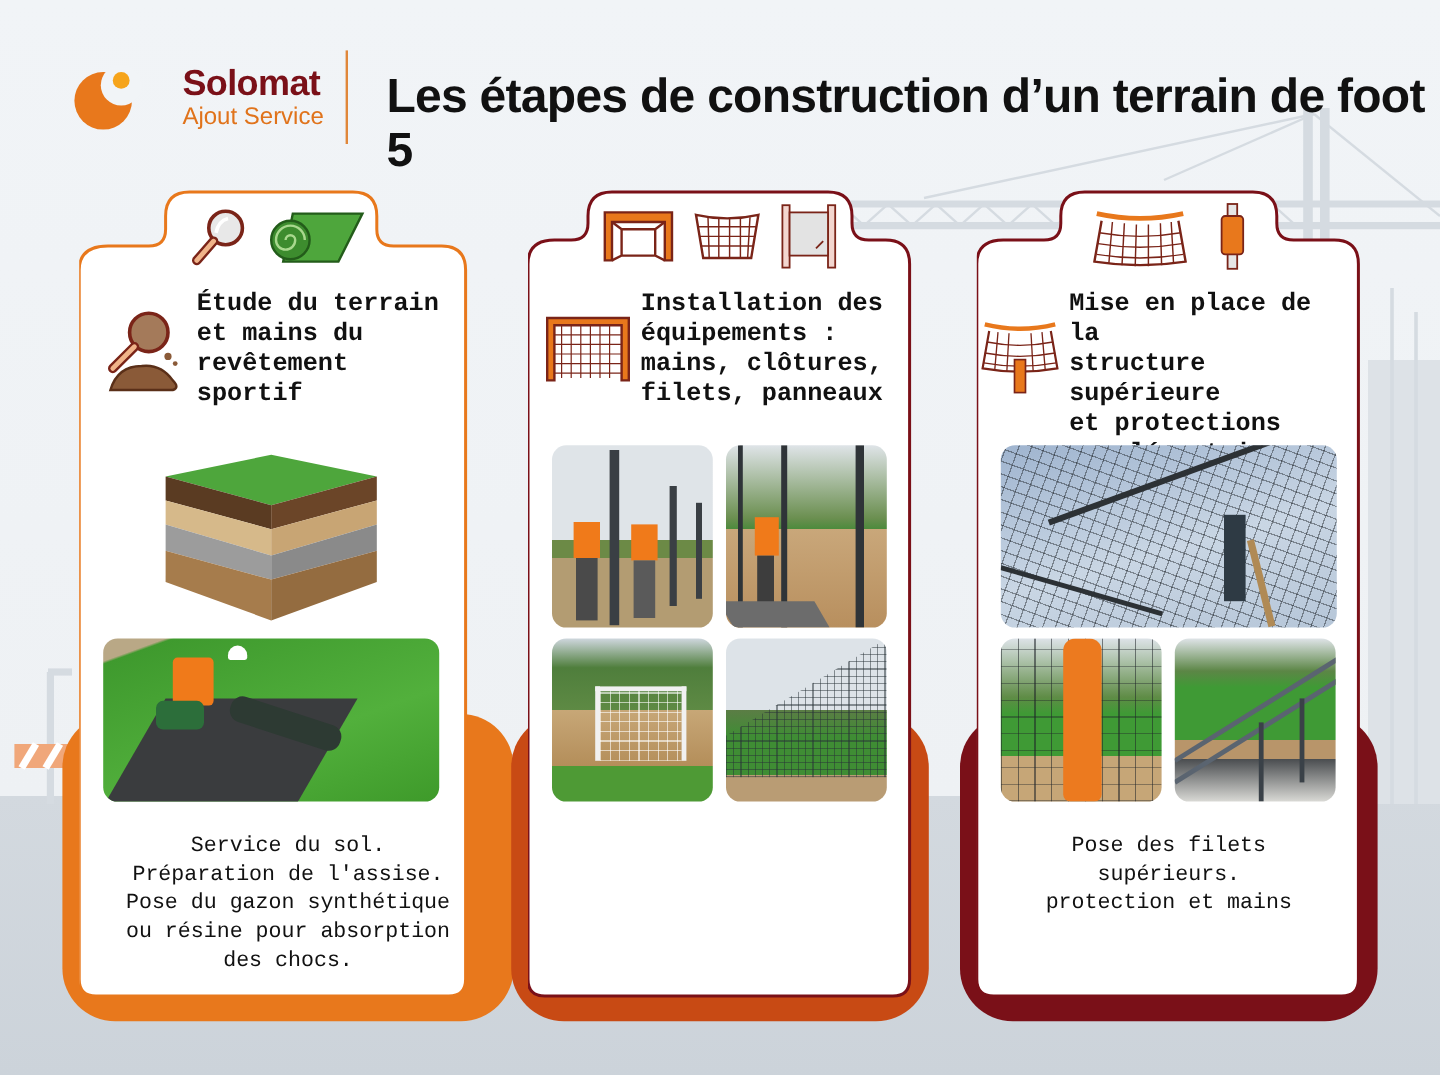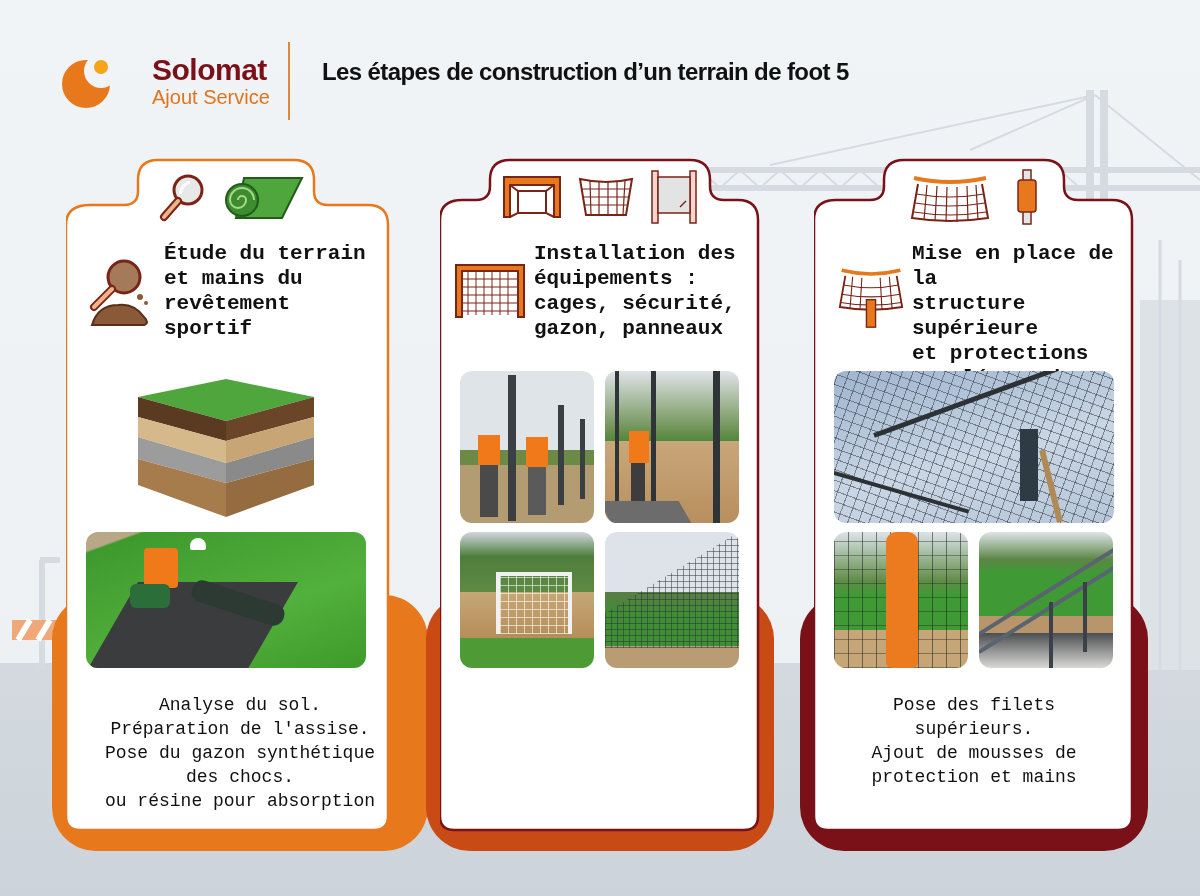--- a/index.html
+++ b/index.html
@@ -15,21 +15,21 @@
   .header { position: absolute; top: 42px; left: 62px; display: flex; align-items: center; }
   .logo { display: flex; align-items: center; gap: 28px; }
   .logo-mark { position: relative; width: 54px; height: 54px; }
   .logo-circle { position: absolute; left: 0; top: 6px; width: 48px; height: 48px; border-radius: 50%; background: #e8781c; }
   .logo-cut { position: absolute; left: 22px; top: 0; width: 34px; height: 34px; border-radius: 50%; background: #f1f4f7; }
   .logo-dot { position: absolute; left: 32px; top: 6px; width: 14px; height: 14px; border-radius: 50%; background: #f6a41b; }
   .logo-text { margin-left: 8px; line-height: 1; }
   .logo-brand { font-size: 30px; font-weight: bold; color: #7a1018; letter-spacing: -0.5px; }
   .logo-sub { font-size: 20px; color: #e0731b; margin-top: 2px; }
   .header-sep { width: 2px; height: 78px; background: #e0873a; margin-left: 18px; }
-  .page-title { position: absolute; left: 322px; top: 58px; font-size: 24px; font-weight: bold; color: #111; letter-spacing: -0.6px; }
+  .page-title { position: absolute; left: 322px; top: 58px; font-size: 40px; font-weight: bold; color: #111; letter-spacing: -0.6px; }
 
   
   .card-wrap { position: absolute; top: 155px; width: 348px; height: 690px; font-family: Liberation Mono, monospace; }
   .backplate { position: absolute; left: -14px; right: -14px; top: 440px; bottom: -6px; border-radius: 44px; }
   .card { position: absolute; inset: 0; }
   .card svg.shape { position: absolute; inset: 0; }
   .tab-icons { position: absolute; top: 14px; left: 0; right: 0; display: flex; justify-content: center; gap: 14px; height: 56px; align-items: center; }
   .heading { position: absolute; top: 86px; left: 18px; right: 10px; display: flex; align-items: flex-start; }
   .heading-icon { width: 72px; height: 72px; flex: 0 0 auto; margin-top: 14px; }
   .heading-text { margin-left: 8px; font-size: 21px; font-weight: bold; color: #111; line-height: 25px; }
@@ -133,25 +133,25 @@
     </svg>
 
     <div class="photo" style="left:20px; top:377px; width:280px; height:136px; background:linear-gradient(160deg,#b9a886 0%,#b9a886 8%,#3f9a2e 9%,#52b03c 60%,#3e9a2a 100%);">
       <span style="left:0; top:50px; width:160px; height:90px; background:#3a3c3e; transform:skewX(-30deg); transform-origin:bottom left;"></span>
       <span style="left:58px; top:16px; width:34px; height:40px; background:#f07a1a; border-radius:4px;"></span>
       <span style="left:104px; top:6px; width:16px; height:12px; background:#fff; border-radius:8px 8px 2px 2px;"></span>
       <span style="left:44px; top:52px; width:40px; height:24px; background:#2c6e3a; border-radius:6px;"></span>
       <span style="left:104px; top:60px; width:96px; height:22px; background:#2d3a33; border-radius:10px; transform:rotate(18deg);"></span>
     </div>
     <div class="desc">
-      <div>Analyse du sol.</div>
+      <div>Service du sol.</div>
       <div>Préparation de l'assise.</div>
       <div>Pose du gazon synthétique</div>
+      <div>ou résine pour absorption</div>
       <div>des chocs.</div>
-      <div>ou résine pour absorption</div>
     </div>
   </div>
 </div>
 
 <div class="card-wrap" style="left:440px; width:320px;padding-left:32px;">
   <div class="backplate" style="background:#c84a14;"></div>
   <div class="card">
     <svg class="shape" width="320" height="690" viewBox="0 0 320 690">
       <path d="M22 42 H36 Q50 42 50 28 V22 Q50 2 70 2 H250 Q270 2 270 22 V28 Q270 42 284 42 H298 Q318 42 318 62 V658 Q318 672 304 672 H14 Q0 672 0 658 V62 Q0 42 22 42 Z" fill="#fff" stroke="#7a1018" stroke-width="2.5" transform="translate(0,3)"></path>
     </svg>
@@ -193,22 +193,22 @@
           <line x1="8" y1="18" x2="64" y2="18"></line>
             <line x1="8" y1="26" x2="64" y2="26"></line>
             <line x1="8" y1="34" x2="64" y2="34"></line>
             <line x1="8" y1="42" x2="64" y2="42"></line>
             <line x1="8" y1="50" x2="64" y2="50"></line>
         </g>
       </svg>
       <div class="heading-text">
         <div>Installation des</div>
         <div>équipements :</div>
-        <div>cages, sécurité,</div>
-        <div>gazon, panneaux</div>
+        <div>mains, clôtures,</div>
+        <div>filets, panneaux</div>
       </div>
     </div>
 
     <div class="photo" style="left:20px; top:216px; width:134px; height:152px; background:linear-gradient(#dfe4e8 0%,#dfe4e8 52%,#6c8a46 52%,#6c8a46 62%,#b39c72 62%);">
       <span style="left:48px; top:4px; width:8px; height:146px; background:#3a3f44;"></span>
       <span style="left:98px; top:34px; width:6px; height:100px; background:#3a3f44;"></span>
       <span style="left:120px; top:48px; width:5px; height:80px; background:#3a3f44;"></span>
       <span style="left:18px; top:64px; width:22px; height:30px; background:#f07a1a;"></span>
       <span style="left:20px; top:94px; width:18px; height:52px; background:#4a4a4a;"></span>
       <span style="left:66px; top:66px; width:22px; height:30px; background:#f07a1a;"></span>
@@ -251,21 +251,21 @@
           <path d="M6 22 Q40 28 74 22" fill="none"></path>
             <path d="M5 31 Q40 37 75 31" fill="none"></path>
             <path d="M4 40 Q40 46 76 40" fill="none"></path>
         </g>
       </svg>
       <svg width="22" height="58" viewBox="0 0 22 58">
         <rect x="7" y="2" width="8" height="54" fill="#e6e6e6" stroke="#7a2418" stroke-width="1.5"></rect>
         <rect x="2" y="12" width="18" height="32" rx="3" fill="#e8781c" stroke="#7a2418" stroke-width="1.5"></rect>
       </svg>
     </div>
-    <div class="heading" style="left:24px;">
+    <div class="heading" style="left:3px;">
       <svg class="heading-icon" viewBox="0 0 72 72" style="width:66px; height:66px; margin-top:22px;">
         <path d="M4 8 Q36 16 68 8" stroke="#e8781c" stroke-width="4" fill="none"></path>
         <path d="M8 14 L2 48 Q36 54 70 48 L64 14" fill="none" stroke="#7a2418" stroke-width="2"></path>
         <g stroke="#7a2418" stroke-width="1.2">
           <line x1="16" y1="15" x2="13" y2="50"></line>
             <line x1="26" y1="16" x2="24" y2="51"></line>
             <line x1="46" y1="16" x2="48" y2="51"></line>
             <line x1="56" y1="15" x2="59" y2="50"></line>
           <path d="M6 24 Q36 30 66 24" fill="none"></path>
             <path d="M4 34 Q36 40 68 34" fill="none"></path>
@@ -292,17 +292,16 @@
       <span style="left:52px; top:0; width:32px; height:136px; background:#ec7a1f; border-radius:10px 10px 6px 6px;"></span>
     </div>
     <div class="photo" style="left:165px; top:377px; width:134px; height:136px; background:linear-gradient(#dfe4e8 0%,#5c8646 20%,#3f9a35 30%,#3f9a35 62%,#b8956a 62%,#b8956a 74%,#4a4d50 74%,#d9d9d5 100%);">
       <span style="left:0; top:100px; width:160px; height:4px; background:#5a6470; transform:rotate(-32deg); transform-origin:left;"></span>
       <span style="left:0; top:118px; width:160px; height:4px; background:#5a6470; transform:rotate(-32deg); transform-origin:left;"></span>
       <span style="left:70px; top:70px; width:4px; height:66px; background:#3a4148;"></span>
       <span style="left:104px; top:50px; width:4px; height:70px; background:#3a4148;"></span>
     </div>
     <div class="desc">
       <div>Pose des filets supérieurs.</div>
-      <div>Ajout de mousses de</div>
       <div>protection et mains</div>
     </div>
   </div>
 </div>
 
 </body></html>

